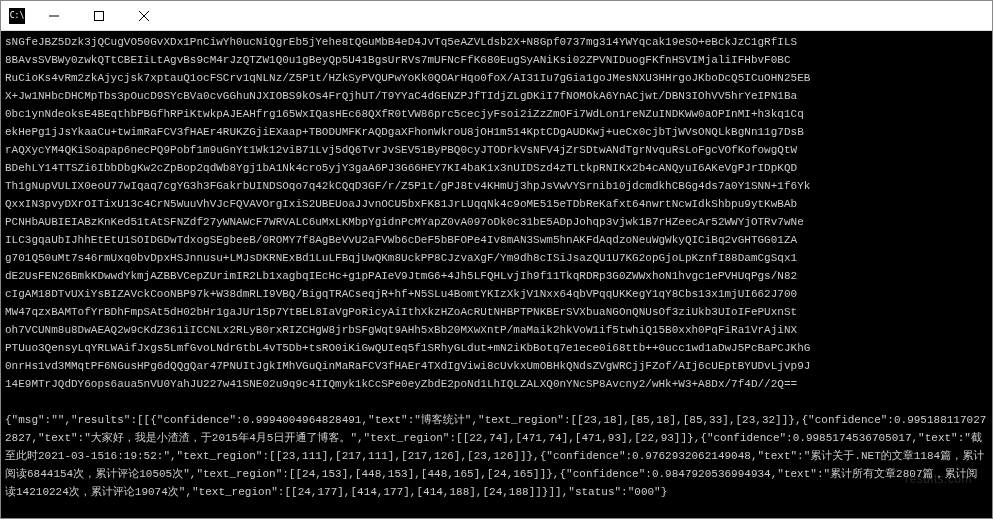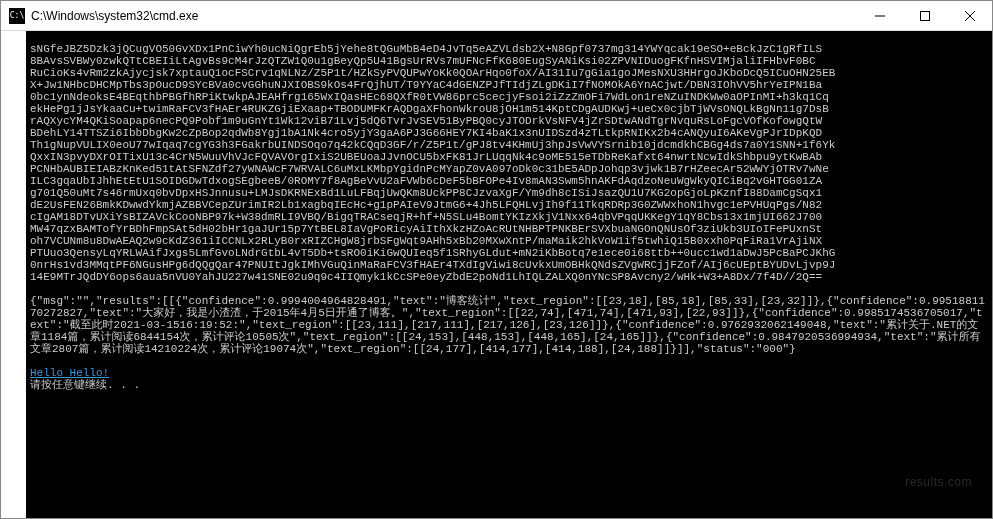--- a/index.html
+++ b/index.html
@@ -4,36 +4,35 @@
 <style>
 * { margin: 0; padding: 0; box-sizing: border-box; }
 body { font-family: "Segoe UI", Tahoma, sans-serif; background: #f0f0f0; width: 993px; height: 519px; overflow: hidden; }
 .window { width: 993px; height: 519px; background: #fff; border: 1px solid #888; display: flex; flex-direction: column; }
 .titlebar { height: 30px; background: #fff; display: flex; align-items: center; border-bottom: 1px solid #ddd; }
 .titlebar-icon { width: 16px; height: 16px; margin: 0 6px 0 8px; background: #000; display: inline-flex; align-items: center; justify-content: center; font-size: 8px; color: #fff; font-family: monospace; }
 .titlebar-title { flex: 1; font-size: 12px; color: #000; }
 .titlebar-buttons { display: flex; height: 100%; }
 .titlebar-btn { width: 45px; height: 100%; display: flex; align-items: center; justify-content: center; background: transparent; border: none; cursor: pointer; }
 .titlebar-btn svg { width: 10px; height: 10px; }
-.console { flex: 1; background: #000; color: #ccc; font-family: "Consolas", "Courier New", monospace; font-size: 11px; line-height: 12px; padding: 12px 4px; overflow: hidden; white-space: pre-wrap; word-break: break-all; position: relative; margin-left: 25px; }
+.console { flex: 1; background: #000; color: #ccc; font-family: "Consolas", "Courier New", monospace; font-size: 11px; line-height: 18px; padding: 2px 4px; overflow: hidden; white-space: pre-wrap; word-break: break-all; position: relative; }
 .console .blue-underline { color: #3a96dd; text-decoration: underline; }
 .watermark { position: absolute; right: 20px; bottom: 45px; display: flex; align-items: center; color: rgba(200,200,200,0.35); font-family: "Microsoft YaHei", sans-serif; pointer-events: none; }
 .watermark-icon { width: 28px; height: 28px; border-radius: 50%; border: 2px solid rgba(200,200,200,0.35); display: flex; align-items: center; justify-content: center; margin-right: 8px; }
 .watermark-icon::before, .watermark-icon::after { content: ""; width: 6px; height: 6px; border-radius: 50%; background: rgba(200,200,200,0.35); margin: 0 1px; }
 .watermark-main { font-size: 15px; }
 .watermark-sub { position: absolute; right: 20px; bottom: 30px; color: rgba(200,200,200,0.2); font-size: 12px; font-family: sans-serif; letter-spacing: 0.5px; pointer-events: none; }
 </style>
 </head>
 <body>
 
 <div class="window">
 
   <div class="titlebar">
     <span class="titlebar-icon">C:\</span>
-    <span class="titlebar-title">C:\Windows\system32\cmd.exe</span>
     <div class="titlebar-buttons">
       <button class="titlebar-btn">
         <svg viewBox="0 0 10 10">
             <line x1="0" y1="5" x2="10" y2="5" stroke="#000" stroke-width="1"></line>
           </svg>
       </button>
       <button class="titlebar-btn">
         <svg viewBox="0 0 10 10">
             <rect x="0.5" y="0.5" width="9" height="9" fill="none" stroke="#000" stroke-width="1"></rect>
           </svg>

